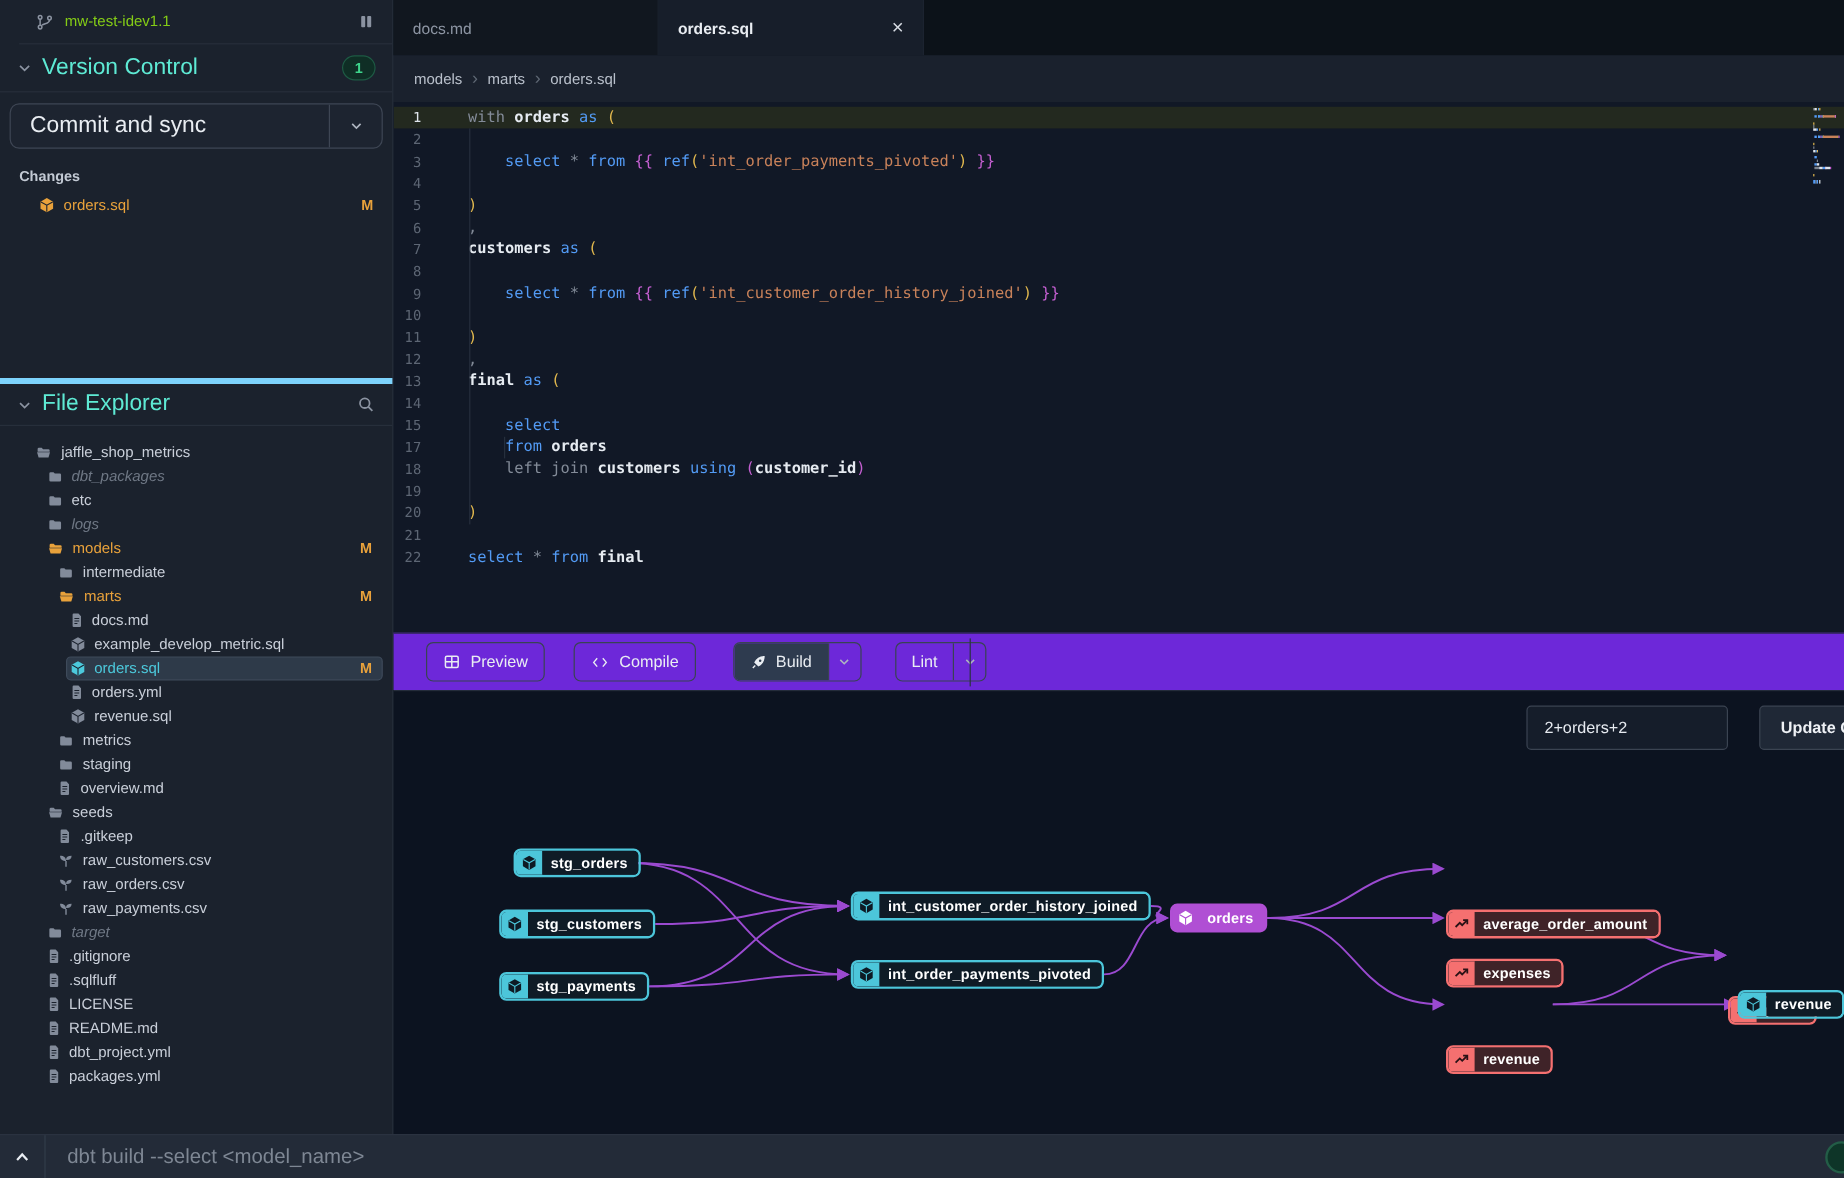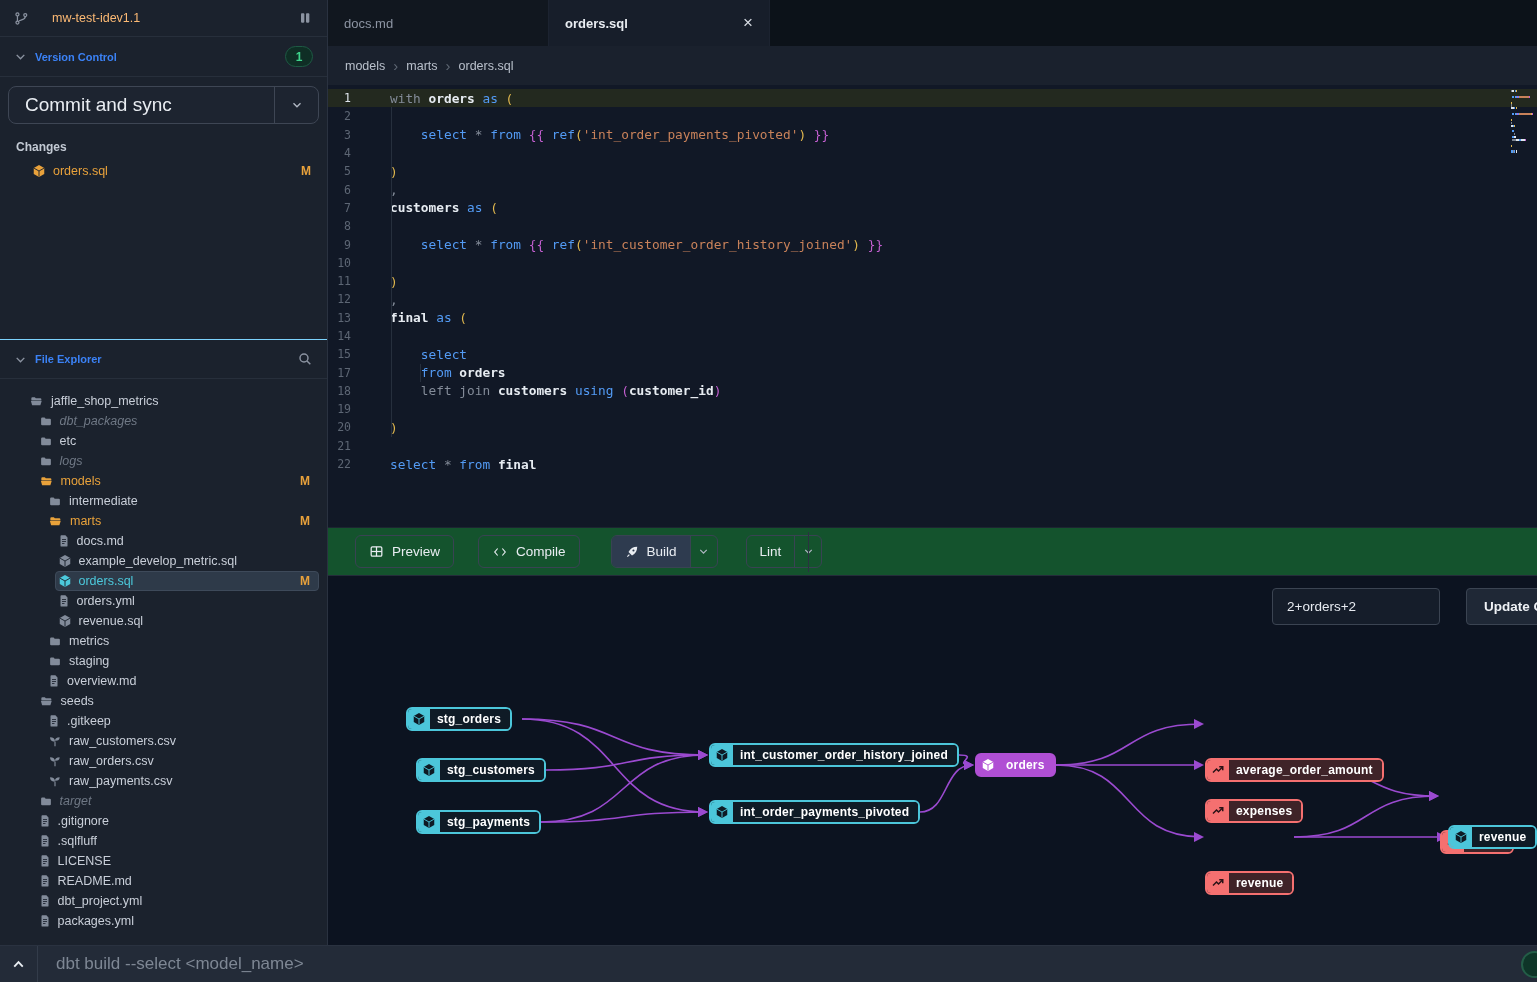--- a/index.html
+++ b/index.html
@@ -3,41 +3,41 @@
 <meta charset="utf-8">
 <style>
   * { margin:0; padding:0; box-sizing:border-box; }
   html,body { width:1537px; height:982px; overflow:hidden; background:#0c1219;
     font-family:"Liberation Sans", sans-serif; color:#c9cfd9; }
   .app { display:flex; width:1537px; height:945px; }
 
   
   .sidebar { width:328px; flex:none; background:#1b222d; border-right:1px solid #2a3240;
     display:flex; flex-direction:column; }
-  .sb-header { height:37px; display:flex; align-items:center; gap:23px; padding:0 14px;
-    border-bottom:1px solid #272f3b; font-size:12.5px; color:#fdba74; }
+  .sb-header { height:37px; display:flex; align-items:center; gap:9px; padding:0 14px;
+    border-bottom:1px solid #272f3b; font-size:12.5px; color:#84cc16;margin-left:16px; }
   .sb-header .grow { flex:1; }
   .icon-btn { display:flex; align-items:center; color:#8b93a1; }
   .section-header { height:40px; display:flex; align-items:center; gap:8px; padding:0 14px;
     border-bottom:1px solid #272f3b; }
-  .section-header .title { font-size:11px; font-weight:bold; color:#3b82f6; flex:1; }
+  .section-header .title { font-size:19px; font-weight:normal; color:#5eead4; flex:1; }
   .vc-badge { min-width:28px; height:21px; border-radius:11px; background:#0f2e25;
     border:1px solid #1e5a44; color:#3ed58c; font-size:12px; font-weight:bold;
     display:flex; align-items:center; justify-content:center; }
   .vc-body { height:238px; padding:9px 8px 0 8px; }
   .commit-btn { height:38px; border:1px solid #3e4654; border-radius:8px; display:flex;
     align-items:center; background:#1d2430; overflow:hidden; cursor:pointer; }
   .commit-btn .lbl { flex:1; padding:0 16px; font-size:19px; color:#e9edf2; }
   .commit-btn .caret { width:44px; align-self:stretch; border-left:1px solid #3e4654;
     display:flex; align-items:center; justify-content:center; color:#aeb5c0; }
   .changes-label { margin:16px 8px 6px 8px; font-size:12px; font-weight:bold; color:#c3cad4; }
   .change-row { display:flex; align-items:center; gap:7px; padding:4px 8px 4px 24px;
     font-size:12.5px; color:#e9a23b; cursor:pointer; }
   .change-row .m { margin-left:auto; font-weight:bold; font-size:12px; }
-  .fe-header { border-top:1px solid #7dd3fc;margin-top:24px; }
+  .fe-header { border-top:5px solid #7dd3fc; }
   .tree { flex:1; padding-top:12px; overflow:hidden; font-size:12.5px; }
   .tree-row { display:flex; align-items:center; height:20px; cursor:pointer; }
   .tree-row .row-inner { flex:1; display:flex; align-items:center; gap:7px; height:20px;
     margin-right:8px; padding:0 8px 0 2px; border-radius:4px; border:1px solid transparent; }
   .tree-row .ticon { display:flex; align-items:center; color:#828b9a; flex:none; }
   .tree-row .tlabel { color:#c9cfd9; white-space:nowrap; }
   .tree-row .tbadge { margin-left:auto; color:#e9a23b; font-weight:bold; font-size:12px; }
   .tree-row.v-muted .tlabel { color:#6f7885; font-style:italic; }
   .tree-row.v-modified .tlabel, .tree-row.v-modified .ticon { color:#e9a23b; }
   .tree-row.v-selected .row-inner { background:#2e3a49; border-color:#3e4a5a; }
@@ -65,21 +65,21 @@
     padding-left:25px; }
   .tk-gy { color:#838b98; } .tk-wd { color:#e6ebf1; font-weight:bold; }
   .tk-kw { color:#539bf5; } .tk-yl { color:#e0b74e; }
   .tk-mg { color:#c45fd1; } .tk-st { color:#c9825a; }
   .indent-guide { position:absolute; width:1px; background:#262f3d; }
   .minimap { position:absolute; top:5px; right:2px; width:24px; }
   .mm-row { height:2.2px; margin-bottom:0.7px; white-space:nowrap; font-size:0; }
   .mm-row.active { background:#23291f; }
   .mm-bar { display:inline-block; height:2.2px; vertical-align:top; }
 
-  .toolbar { height:48px; background:#14532d; border-top:1px solid #1d2531; position:relative;
+  .toolbar { height:48px; background:#6d28d9; border-top:1px solid #1d2531; position:relative;
     display:flex; align-items:center; padding-left:27px; flex:none; }
   .btn { height:33px; border:1px solid #394353; border-radius:6px; display:flex;
     align-items:center; gap:8px; padding:0 13px; font-size:13.5px; color:#e9edf2;
     background:transparent; cursor:pointer; }
   .split { display:flex; height:33px; border:1px solid #394353; border-radius:6px; overflow:hidden; }
   .split .seg { display:flex; align-items:center; gap:8px; padding:0 13px; font-size:13.5px;
     color:#e9edf2; cursor:pointer; }
   .split .seg.filled { background:#2e3b4f; }
   .split .caret-seg { width:27px; border-left:1px solid #394353; display:flex;
     align-items:center; justify-content:center; color:#aeb5c0; cursor:pointer; }
@@ -722,21 +722,21 @@
           <path d="M631,179 C653,179 622,189 644,189" fill="none" stroke="#9b4ad0" stroke-width="1.6" marker-end="url(#arw)"></path>
           <path d="M592,236 C620.6,236 615.4,189 644,189" fill="none" stroke="#9b4ad0" stroke-width="1.6" marker-end="url(#arw)"></path>
           <path d="M728,189 C808.3,189 793.7,148 874,148" fill="none" stroke="#9b4ad0" stroke-width="1.6" marker-end="url(#arw)"></path>
           <path d="M728,189 C808.3,189 793.7,189 874,189" fill="none" stroke="#9b4ad0" stroke-width="1.6" marker-end="url(#arw)"></path>
           <path d="M728,189 C808.3,189 793.7,261 874,261" fill="none" stroke="#9b4ad0" stroke-width="1.6" marker-end="url(#arw)"></path>
           <path d="M975,189 C1048.7,189 1035.3,220 1109,220" fill="none" stroke="#9b4ad0" stroke-width="1.6" marker-end="url(#arw)"></path>
           <path d="M966,261 C1044.65,261 1030.35,220 1109,220" fill="none" stroke="#9b4ad0" stroke-width="1.6" marker-end="url(#arw)"></path>
           <path d="M966,261 C1049.05,261 1033.95,261 1117,261" fill="none" stroke="#9b4ad0" stroke-width="1.6" marker-end="url(#arw)"></path>
         </svg>
       <div id="nodes">
-          <div class="lnode node-cyan" style="left: 78px; top: 131px;">
+          <div class="lnode node-cyan" style="left: 100px; top: 131px;">
             <span class="nicon">
               <svg width="14" height="14" viewBox="0 0 24 24" fill="currentColor">
                 <path d="M12 1.8 21 6.9v10.2L12 22.2 3 17.1V6.9z"></path>
                 <path d="M3.6 7.3 12 12l8.4-4.7M12 21.5V12" stroke="#4cc6da" stroke-width="1.6" fill="none"></path>
               </svg>
             </span>
             <span class="nlabel">stg_orders</span>
           </div>
           <div class="lnode node-cyan" style="left: 88px; top: 182px;">
             <span class="nicon">

